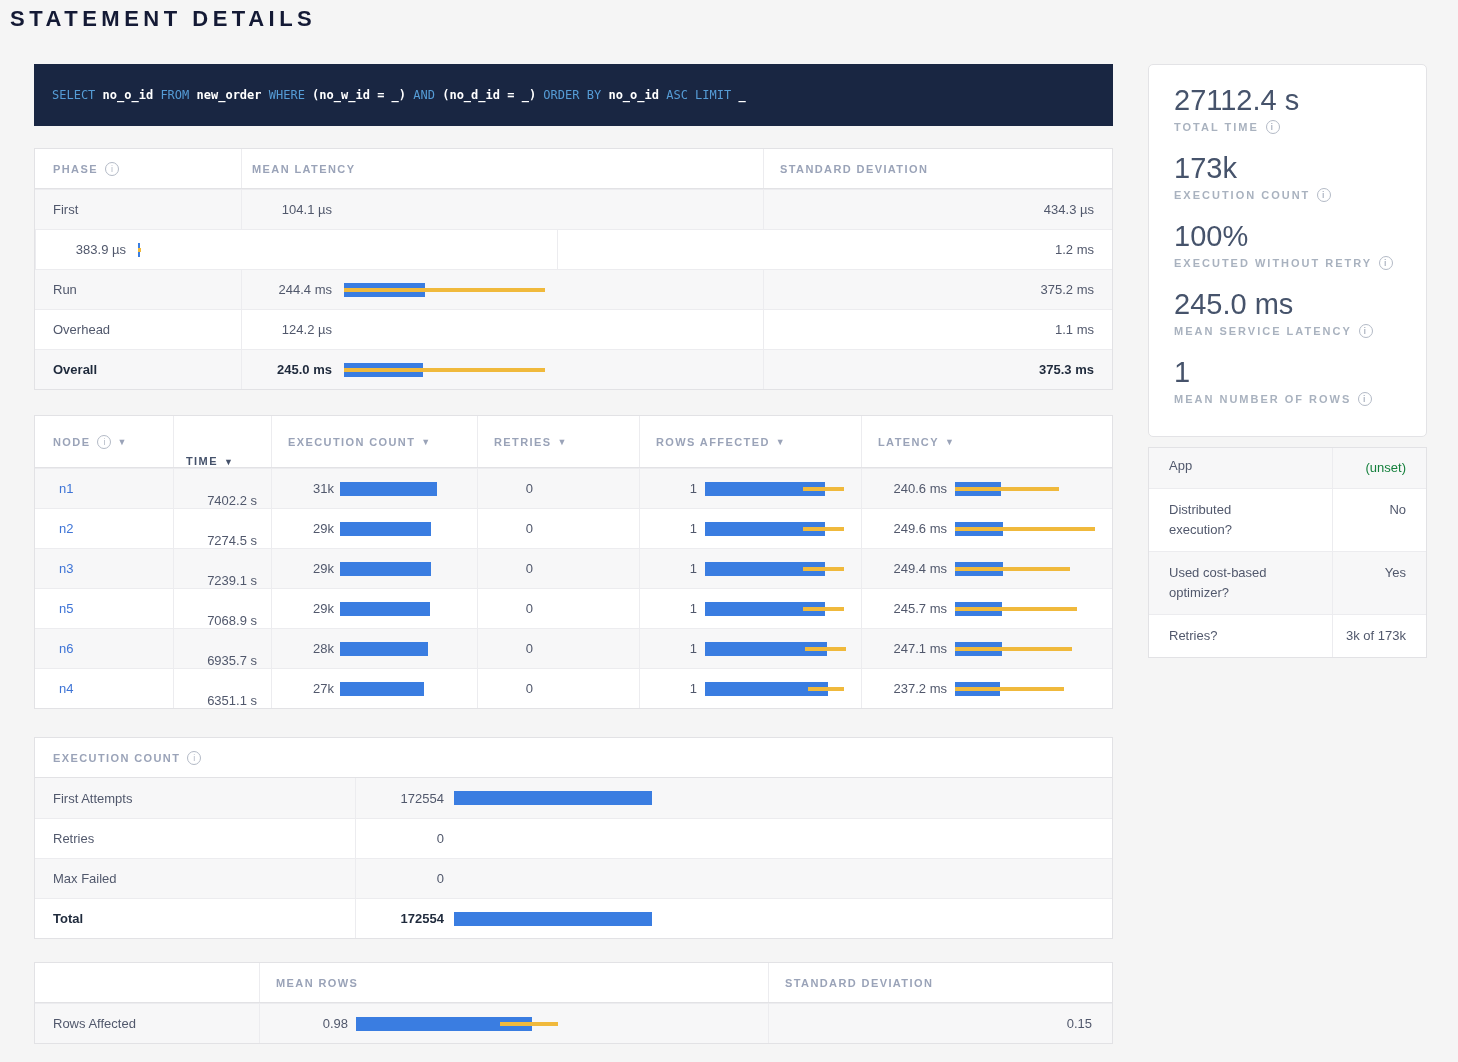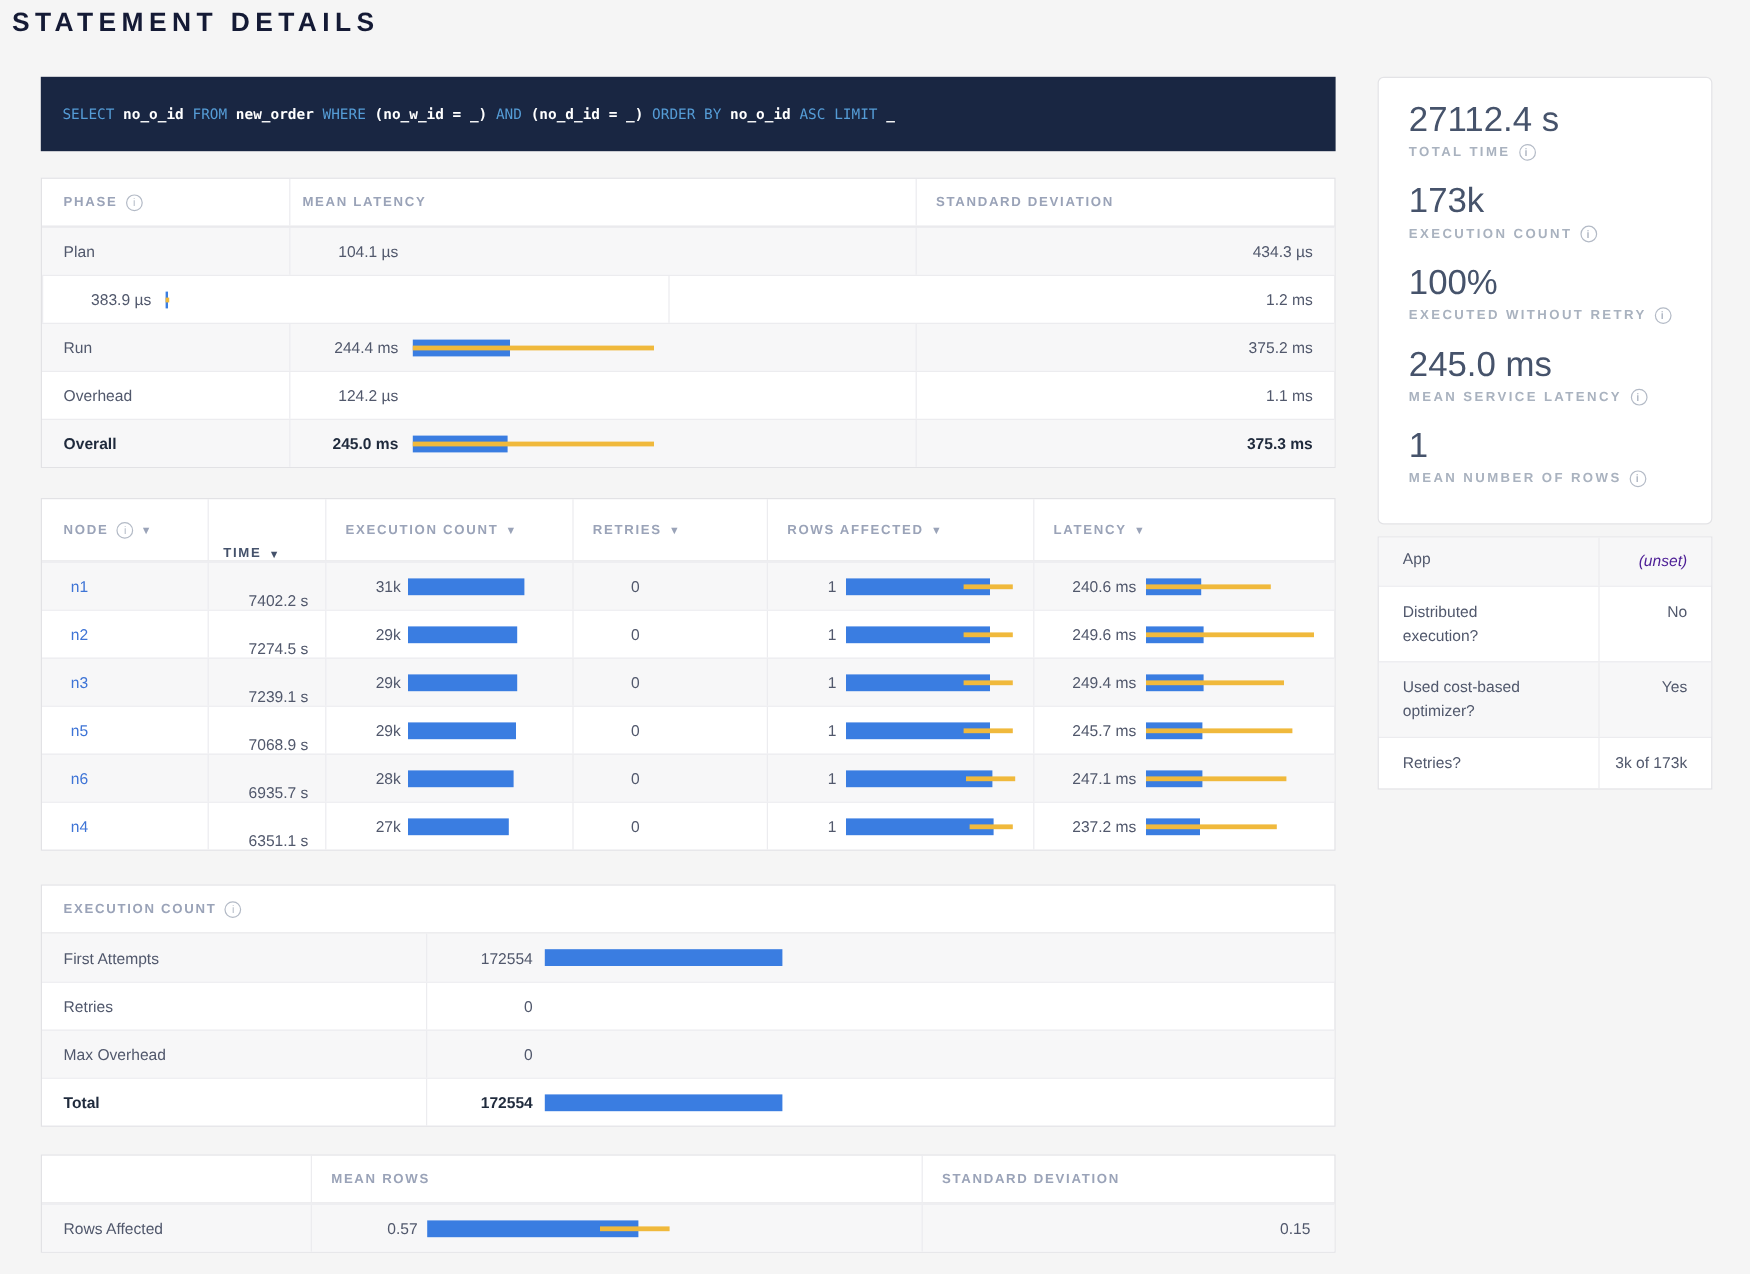--- a/index.html
+++ b/index.html
@@ -111,21 +111,21 @@
   }
   .arow { display:flex; align-items:stretch; }
   .arow + .arow { border-top:1px solid #ececef; }
   .arow.alt { background:#f7f7f8;gap:24px; }
   .ac-label { flex:1; padding:11px 0 11px 20px; font-size:13px; color:#51586c; }
   .ac-label .wrap { max-width:118px; display:inline-block; line-height:20px; }
   .ac-value {
     width:94px; padding:11px 20px 11px 0; text-align:right;
     border-left:1px solid #ececef; font-size:13px; color:#51586c; line-height:20px;
   }
-  .ac-value.unset { color:#4c1d95; font-style:italic; }
+  .ac-value.unset { color:#15803d; }
   .app-header { height:40px; }
   .app-header .ac-label, .app-header .ac-value { padding-top:10px; padding-bottom:10px; }
 </style>
 </head>
 <body>
 
 <div class="page-title">STATEMENT DETAILS</div>
 
 <div class="sql-box">
   <span id="sql-text"><span class="tok-kw">SELECT</span><span class="tok-id"> no_o_id</span><span class="tok-kw"> FROM</span><span class="tok-id"> new_order</span><span class="tok-kw"> WHERE</span><span class="tok-id"> (no_w_id</span><span class="tok-id"> =</span><span class="tok-id"> _)</span><span class="tok-kw"> AND</span><span class="tok-id"> (no_d_id</span><span class="tok-id"> =</span><span class="tok-id"> _)</span><span class="tok-kw"> ORDER</span><span class="tok-kw"> BY</span><span class="tok-id"> no_o_id</span><span class="tok-kw"> ASC</span><span class="tok-kw"> LIMIT</span><span class="tok-id"> _</span></span>
@@ -138,21 +138,21 @@
       <span class="info-icon"></span>
     </div>
     <div class="cell pc2">
       <span class="th-text">MEAN LATENCY</span>
     </div>
     <div class="cell pc3">
       <span class="th-text" style="margin-right:auto; padding-left:16px;">STANDARD DEVIATION</span>
     </div>
   </div>
   <div class="trow alt">
-    <div class="cell pc1">Plan</div>
+    <div class="cell pc1">First</div>
     <div class="cell pc2">
         <span class="val">104.1 µs</span>
         <span class="bar"></span>
       </div>
     <div class="cell pc3">434.3 µs</div>
   </div>
   <div class="trow">
     <div class="cell pc2">
         <span class="val">383.9 µs</span>
         <span class="bar">
@@ -414,21 +414,21 @@
       </div>
   </div>
   <div class="trow">
     <div class="cell ec1">Retries</div>
     <div class="cell ec2">
         <span class="val">0</span>
         <span class="bar"></span>
       </div>
   </div>
   <div class="trow alt">
-    <div class="cell ec1">Max Overhead</div>
+    <div class="cell ec1">Max Failed</div>
     <div class="cell ec2">
         <span class="val">0</span>
         <span class="bar"></span>
       </div>
   </div>
   <div class="trow bold-row">
     <div class="cell ec1">Total</div>
     <div class="cell ec2">
         <span class="val">172554</span>
         <span class="bar">
@@ -444,21 +444,21 @@
     <div class="cell rc2">
         <span class="th-text">MEAN ROWS</span>
       </div>
     <div class="cell rc3">
         <span class="th-text" style="margin-right:auto; padding-left:16px;">STANDARD DEVIATION</span>
       </div>
   </div>
   <div class="trow alt">
     <div class="cell rc1">Rows Affected</div>
     <div class="cell rc2">
-        <span class="val">0.57</span>
+        <span class="val">0.98</span>
         <span class="bar">
           <div class="bar-blue" style="width: 176px;"></div>
           <div class="bar-yellow" style="left: 144px; width: 58px;"></div>
         </span>
       </div>
     <div class="cell rc3">0.15</div>
   </div>
 </div>
 
 <div class="summary-card">

